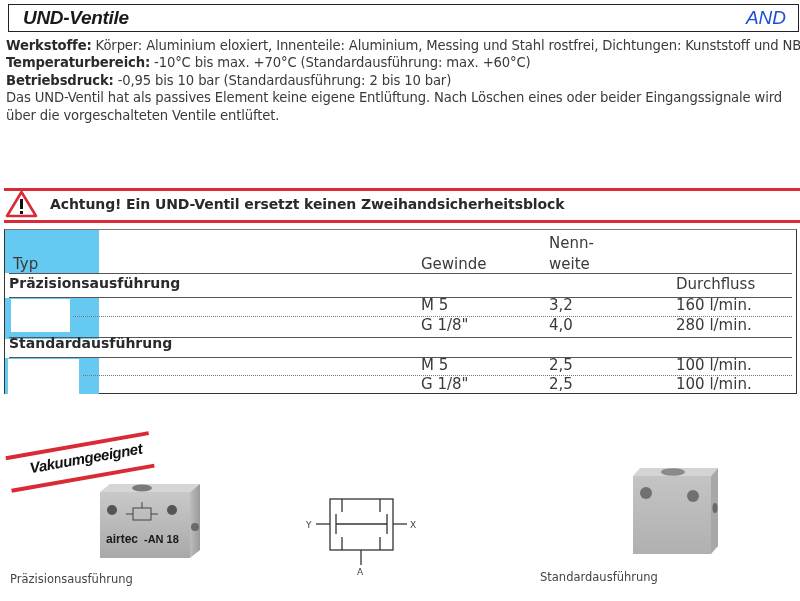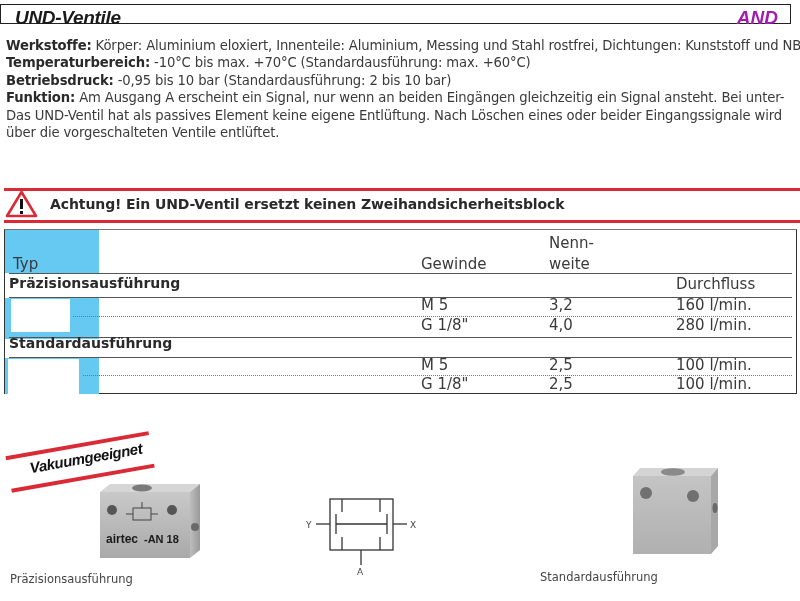--- a/index.html
+++ b/index.html
@@ -1,24 +1,24 @@
 <!DOCTYPE html>
 <html><head>
 <meta charset="utf-8">
 <style>
   html, body { margin: 0; padding: 0; background: #ffffff; }
   body { width: 800px; height: 601px; position: relative; overflow: hidden;
          font-family: "DejaVu Sans", sans-serif; color: #2b2b2b; }
 
-  .title-bar { position: absolute; left: 0; top: 4px; width: 791px; height: 20px;
+  .title-bar { position: absolute; left: 8px; top: 4px; width: 791px; height: 28px;
                border: 1.5px solid #222; box-sizing: border-box; }
   .title-left { position: absolute; left: 14px; top: 2px; font-family: "Liberation Sans", sans-serif;
                 font-weight: bold; font-style: italic; font-size: 19px; color: #1a1a1a; letter-spacing: -0.3px; }
   .title-right { position: absolute; right: 12px; top: 2px; font-family: "Liberation Sans", sans-serif;
-                 font-weight: bold; font-style: italic; font-size: 19px; color: #a21caf; }
+                 font-weight: normal; font-style: italic; font-size: 19px; color: #1d4ed8; }
 
   .specs { position: absolute; left: 6px; top: 37px; width: 790px; font-size: 13.2px; line-height: 17.4px;
            color: #3a3a3a; letter-spacing: -0.15px; }
   .specs .row { white-space: nowrap; }
   .specs b { font-weight: bold; color: #2a2a2a; }
 
   .warn-line-top { position: absolute; left: 4px; top: 188px; width: 796px; height: 3px; background: #d92a35; }
   .warn-line-bot { position: absolute; left: 4px; top: 220px; width: 796px; height: 3px; background: #d92a35; }
   .warn-icon { position: absolute; left: 5px; top: 190px; width: 33px; height: 28px; }
   .warn-text { position: absolute; left: 50px; top: 196px; font-size: 14px; font-weight: bold;
@@ -47,21 +47,20 @@
 
 <div class="title-bar">
   <span class="title-left">UND-Ventile</span>
   <span class="title-right">AND</span>
 </div>
 
 <div class="specs">
   <div class="row"><b>Werkstoffe:</b><span> Körper: Aluminium eloxiert, Innenteile: Aluminium, Messing und Stahl rostfrei, Dichtungen: Kunststoff und NBR</span></div>
   <div class="row"><b>Temperaturbereich:</b><span> -10°C bis max. +70°C (Standardausführung: max. +60°C)</span></div>
   <div class="row"><b>Betriebsdruck:</b><span> -0,95 bis 10 bar (Standardausführung: 2 bis 10 bar)</span></div>
-  <div class="row"><b>Funktion:</b><span> Am Ausgang A erscheint ein Signal, nur wenn an beiden Eingängen gleichzeitig ein Signal ansteht. Bei unter-</span></div>
   <div class="row">Das UND-Ventil hat als passives Element keine eigene Entlüftung. Nach Löschen eines oder beider Eingangssignale wird</div>
   <div class="row">über die vorgeschalteten Ventile entlüftet.</div>
 </div>
 
 <div class="warn-line-top"></div>
 <svg class="warn-icon" viewBox="0 0 33 28">
   <polygon points="16.5,2 31,26 2,26" fill="#fff" stroke="#d92a35" stroke-width="2.6" stroke-linejoin="round"></polygon>
   <rect x="15" y="9" width="3" height="10" fill="#111"></rect>
   <rect x="15" y="21" width="3" height="3" fill="#111"></rect>
 </svg>

